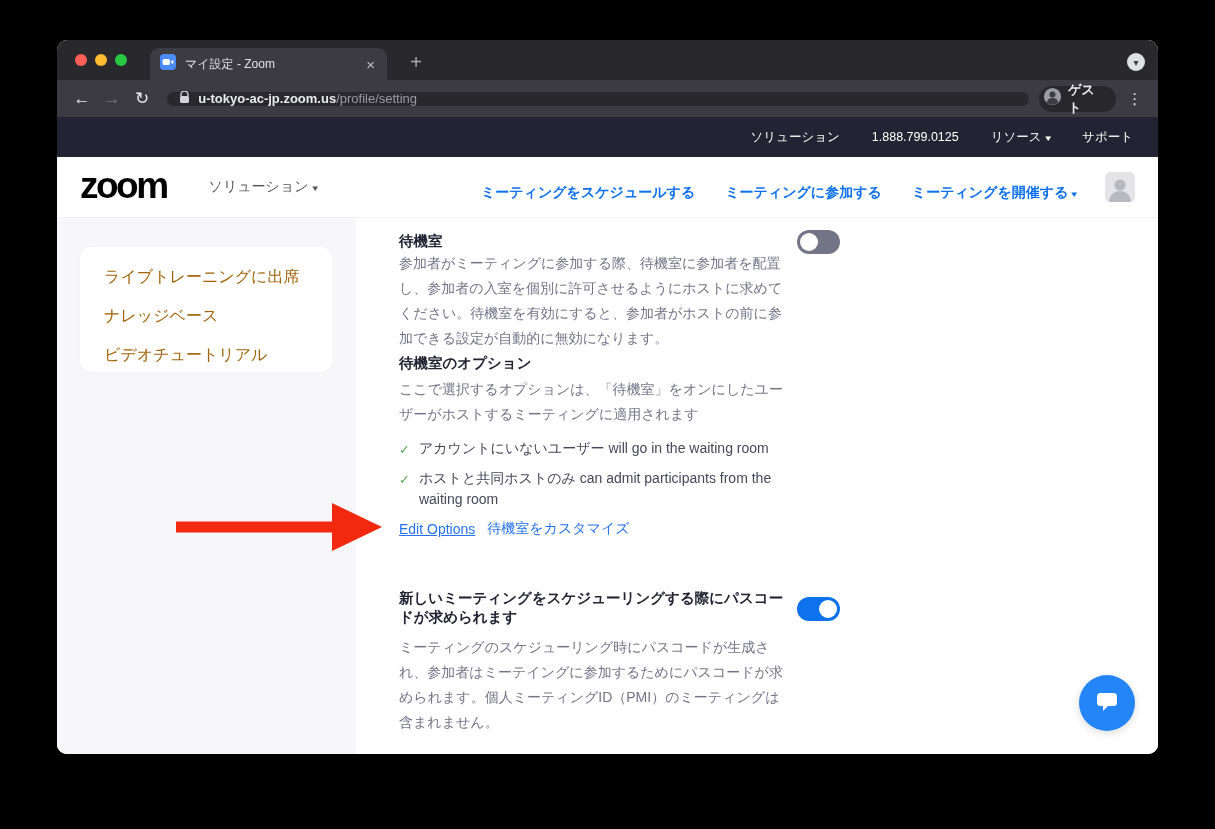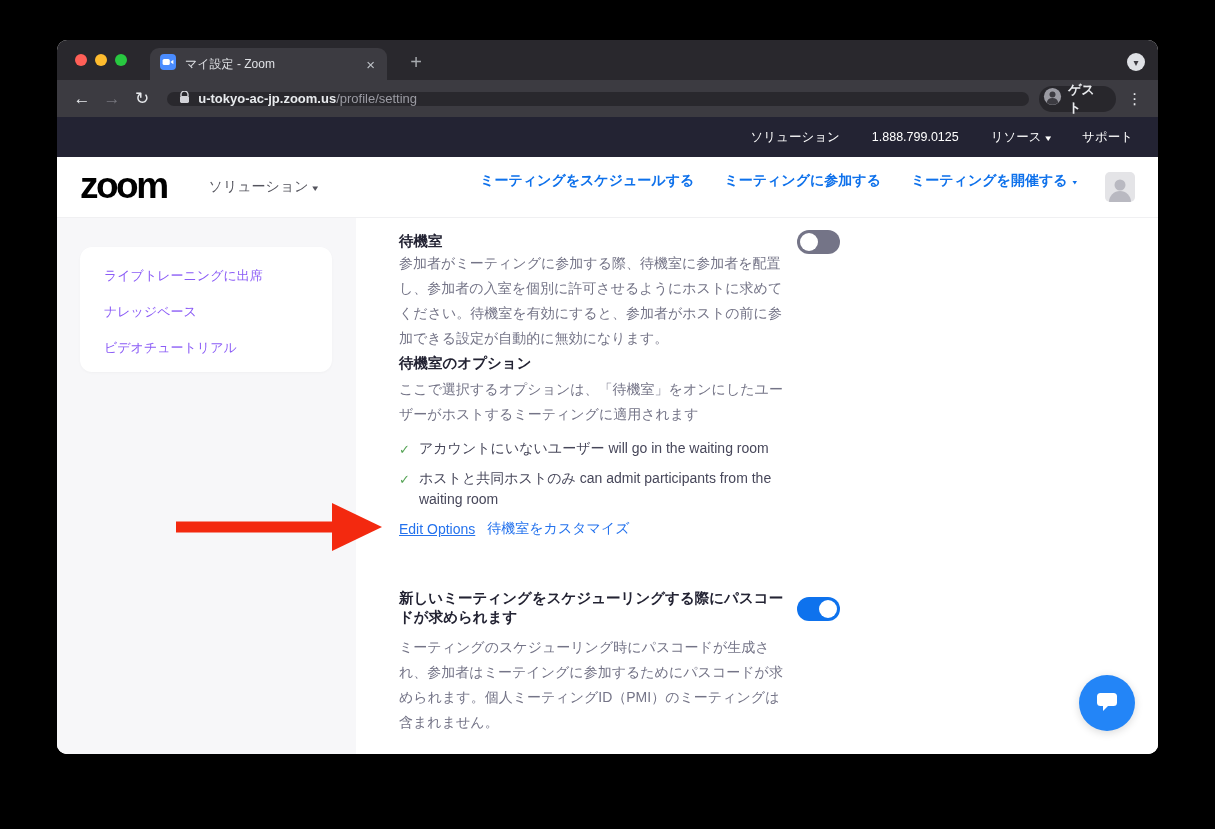--- a/index.html
+++ b/index.html
@@ -34,30 +34,30 @@
   .zoombar { height:40px; background:#232333; display:flex; align-items:center; justify-content:flex-end; padding-right:25px; }
   .zoombar .item { color:#fff; font-size:12.5px; margin-left:32px; white-space:nowrap; }
   .chev { font-size:9px; margin-left:4px; display:inline-block; transform:scaleX(1.3); }
   .zoombar .chev { color:#fff; }
 
   
   .siteheader { height:61px; background:#fff; display:flex; align-items:center; padding:0 23px; border-bottom:1px solid #f0f0f2; }
   .logo { color:#000000; font-size:37px; font-weight:bold; letter-spacing:-2.5px; line-height:1; margin-top:-4px; }
   .solutions { margin-left:42px; color:#55555e; font-size:14px; }
   .solutions .chev { color:#55555e; }
-  .headnav { margin-left:auto; display:flex; align-items:flex-start;font-family:Liberation Mono, monospace; }
+  .headnav { margin-left:auto; display:flex; align-items:flex-end; }
   .headnav .hlink { color:#0e71eb; font-size:14px; font-weight:bold; margin-left:30px; white-space:nowrap; }
   .headnav .chev { color:#0e71eb; }
   .avatar { width:30px; height:30px; border-radius:5px; background:#e4e4e7; margin-left:28px; overflow:hidden; display:flex; align-items:flex-end; justify-content:center; }
 
   
   .content { position:relative; height:536px; display:flex; background:#fff; }
   .sidebar { flex:0 0 299px; background:#f7f7f9; position:relative; }
   .sidecard { position:absolute; left:23px; top:29px; width:252px; height:125px; background:#fff; border-radius:12px; padding:20px 0 0 24px; box-shadow:0 1px 3px rgba(0,0,0,.03); }
-  .sidelink { display:block; color:#8b5cf6; font-size:13px; margin-bottom:18px; text-decoration:none; white-space:nowrap; }
+  .sidelink { display:block; color:#a16207; font-size:16px; margin-bottom:18px; text-decoration:none; white-space:nowrap; }
 
   .main { position:relative; flex:1; background:#fff; }
   .sec-title { position:absolute; left:43px; color:#232333; font-size:14.5px; font-weight:bold; line-height:19px; }
   .sec-body  { position:absolute; left:43px; width:394px; color:#747487; font-size:14px; line-height:25px; }
   .checkrow { position:absolute; left:43px; display:flex; align-items:flex-start; color:#47475a; font-size:14px; line-height:21px; }
   .checkmark { color:#56a456; font-size:13px; margin-right:9px; margin-top:1px; flex:none; }
   .linksrow { position:absolute; left:43px; display:flex; align-items:center; }
   .editlink { color:#2472ed; font-size:14px; text-decoration:underline; }
   .customlink { color:#2472ed; font-size:14px; margin-left:12px; text-decoration:none; }
 

